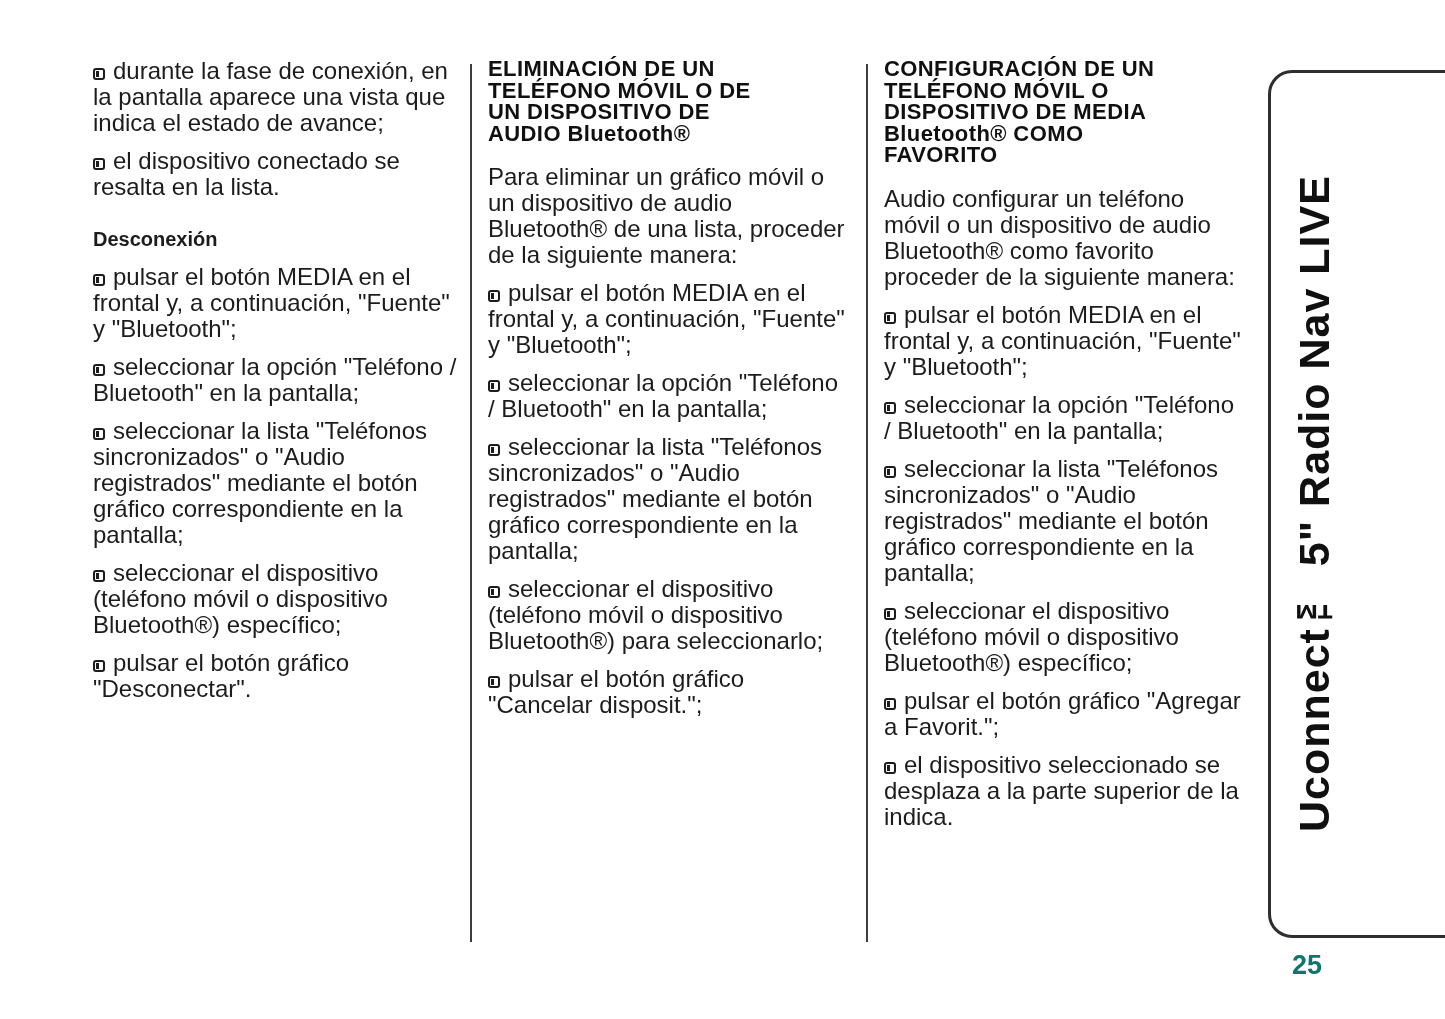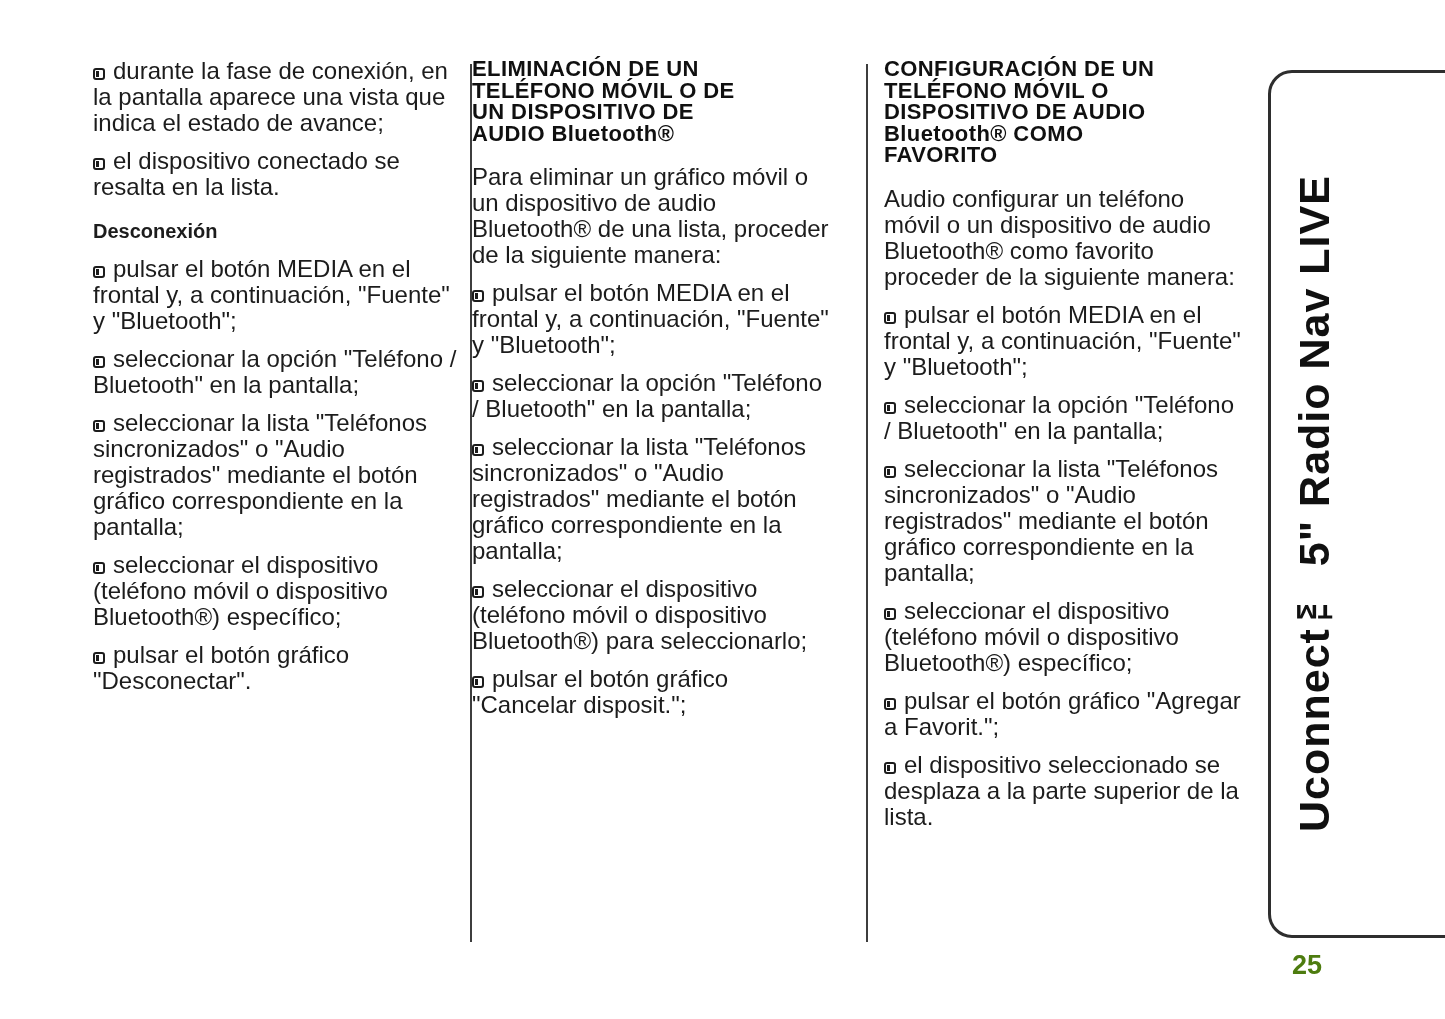--- a/index.html
+++ b/index.html
@@ -3,33 +3,33 @@
 <meta charset="utf-8">
 <style>
   * { margin:0; padding:0; box-sizing:border-box; }
   html,body { width:1445px; height:1019px; }
   body {
     position:relative; overflow:hidden; background:#ffffff;
     font-family:"Liberation Sans", sans-serif; color:#1c1c1c;
   }
   .col { position:absolute; top:58px; }
   #col-0 { left:93px;  width:366px; }
-  #col-1 { left:472px; width:358px; }
+  #col-1 { left:488px; width:358px; }
   #col-2 { left:884px; width:360px; }
   .vrule { position:absolute; top:64px; height:878px; width:2px; background:#3d3d3d; }
   #rule-0 { left:470px; }
   #rule-1 { left:866px; }
   .block { font-size:24px; line-height:26px; }
   .block + .block { margin-top:12px; }
   .heading {
     font-size:22px; line-height:21.5px; font-weight:bold; letter-spacing:0.4px;
     white-space:pre-line; margin-bottom:20px; color:#101010;
   }
   .subheading { font-size:20px; line-height:26px; font-weight:bold; margin-bottom:2px; }
-  .block + .subheading { margin-top:18px; }
+  .block + .subheading { margin-top:26px; }
   strong { font-weight:normal; }
   .bullet-icon {
     display:inline-block; width:12px; height:12px;
     border:2px solid #1c1c1c; border-radius:3px;
     margin-right:8px; position:relative; top:1px;
   }
   .bullet-icon::before {
     content:""; position:absolute; left:1px; top:1px; bottom:1px;
     width:2.5px; background:#1c1c1c;
   }
@@ -39,21 +39,21 @@
   }
   .tab-label {
     position:absolute; left:1284px; top:70px; width:60px; height:868px;
     display:flex; align-items:center; justify-content:center;
     writing-mode:vertical-rl; transform:rotate(180deg);
     font-size:43px; font-weight:bold; letter-spacing:1px; color:#101010;
     white-space:nowrap;
   }
   .page-number {
     position:absolute; left:1292px; top:950px;
-    font-size:27px; font-weight:bold; color:#4d7c0f;
+    font-size:27px; font-weight:bold; color:#0f766e;
   }
 </style>
 </head>
 <body>
 
 <div class="col" id="col-0">
     <div class="block bullet"><span class="bullet-icon"></span><span>durante la fase de conexión, en la pantalla aparece una vista que indica el estado de avance;</span></div>
     <div class="block bullet"><span class="bullet-icon"></span><span>el dispositivo conectado se resalta en la lista.</span></div>
     <div class="block subheading"><span>Desconexión</span></div>
     <div class="block bullet"><span class="bullet-icon"></span><span>pulsar el botón MEDIA en el frontal y, a continuación, "Fuente" y "Bluetooth";</span></div>
@@ -72,27 +72,27 @@
     <div class="block bullet"><span class="bullet-icon"></span><span>pulsar el botón MEDIA en el frontal y, a continuación, "Fuente" y "Bluetooth";</span></div>
     <div class="block bullet"><span class="bullet-icon"></span><span>seleccionar la opción "Teléfono / Bluetooth" en la pantalla;</span></div>
     <div class="block bullet"><span class="bullet-icon"></span><span>seleccionar la lista "Teléfonos sincronizados" o "Audio registrados" mediante el botón gráfico correspondiente en la pantalla;</span></div>
     <div class="block bullet"><span class="bullet-icon"></span><span>seleccionar el dispositivo (teléfono móvil o dispositivo </span><strong>Bluetooth®</strong><span>) para seleccionarlo;</span></div>
     <div class="block bullet"><span class="bullet-icon"></span><span>pulsar el botón gráfico "Cancelar disposit.";</span></div>
   </div>
 <div class="vrule" id="rule-1"></div>
 <div class="col" id="col-2">
     <div class="block heading"><span>CONFIGURACIÓN DE UN
 TELÉFONO MÓVIL O
-DISPOSITIVO DE AUDIO
+DISPOSITIVO DE MEDIA
 Bluetooth® COMO
 FAVORITO</span></div>
     <div class="block paragraph"><span>Audio configurar un teléfono móvil o un dispositivo de audio </span><strong>Bluetooth®</strong><span> como favorito proceder de la siguiente manera:</span></div>
     <div class="block bullet"><span class="bullet-icon"></span><span>pulsar el botón MEDIA en el frontal y, a continuación, "Fuente" y "Bluetooth";</span></div>
     <div class="block bullet"><span class="bullet-icon"></span><span>seleccionar la opción "Teléfono / Bluetooth" en la pantalla;</span></div>
     <div class="block bullet"><span class="bullet-icon"></span><span>seleccionar la lista "Teléfonos sincronizados" o "Audio registrados" mediante el botón gráfico correspondiente en la pantalla;</span></div>
     <div class="block bullet"><span class="bullet-icon"></span><span>seleccionar el dispositivo (teléfono móvil o dispositivo </span><strong>Bluetooth®</strong><span>) específico;</span></div>
     <div class="block bullet"><span class="bullet-icon"></span><span>pulsar el botón gráfico "Agregar a Favorit.";</span></div>
-    <div class="block bullet"><span class="bullet-icon"></span><span>el dispositivo seleccionado se desplaza a la parte superior de la lista.</span></div>
+    <div class="block bullet"><span class="bullet-icon"></span><span>el dispositivo seleccionado se desplaza a la parte superior de la indica.</span></div>
   </div>
 
 <div class="side-tab"></div>
 <div class="tab-label">Uconnect™ 5" Radio Nav LIVE</div>
 <div class="page-number">25</div>
 
 </body></html>

